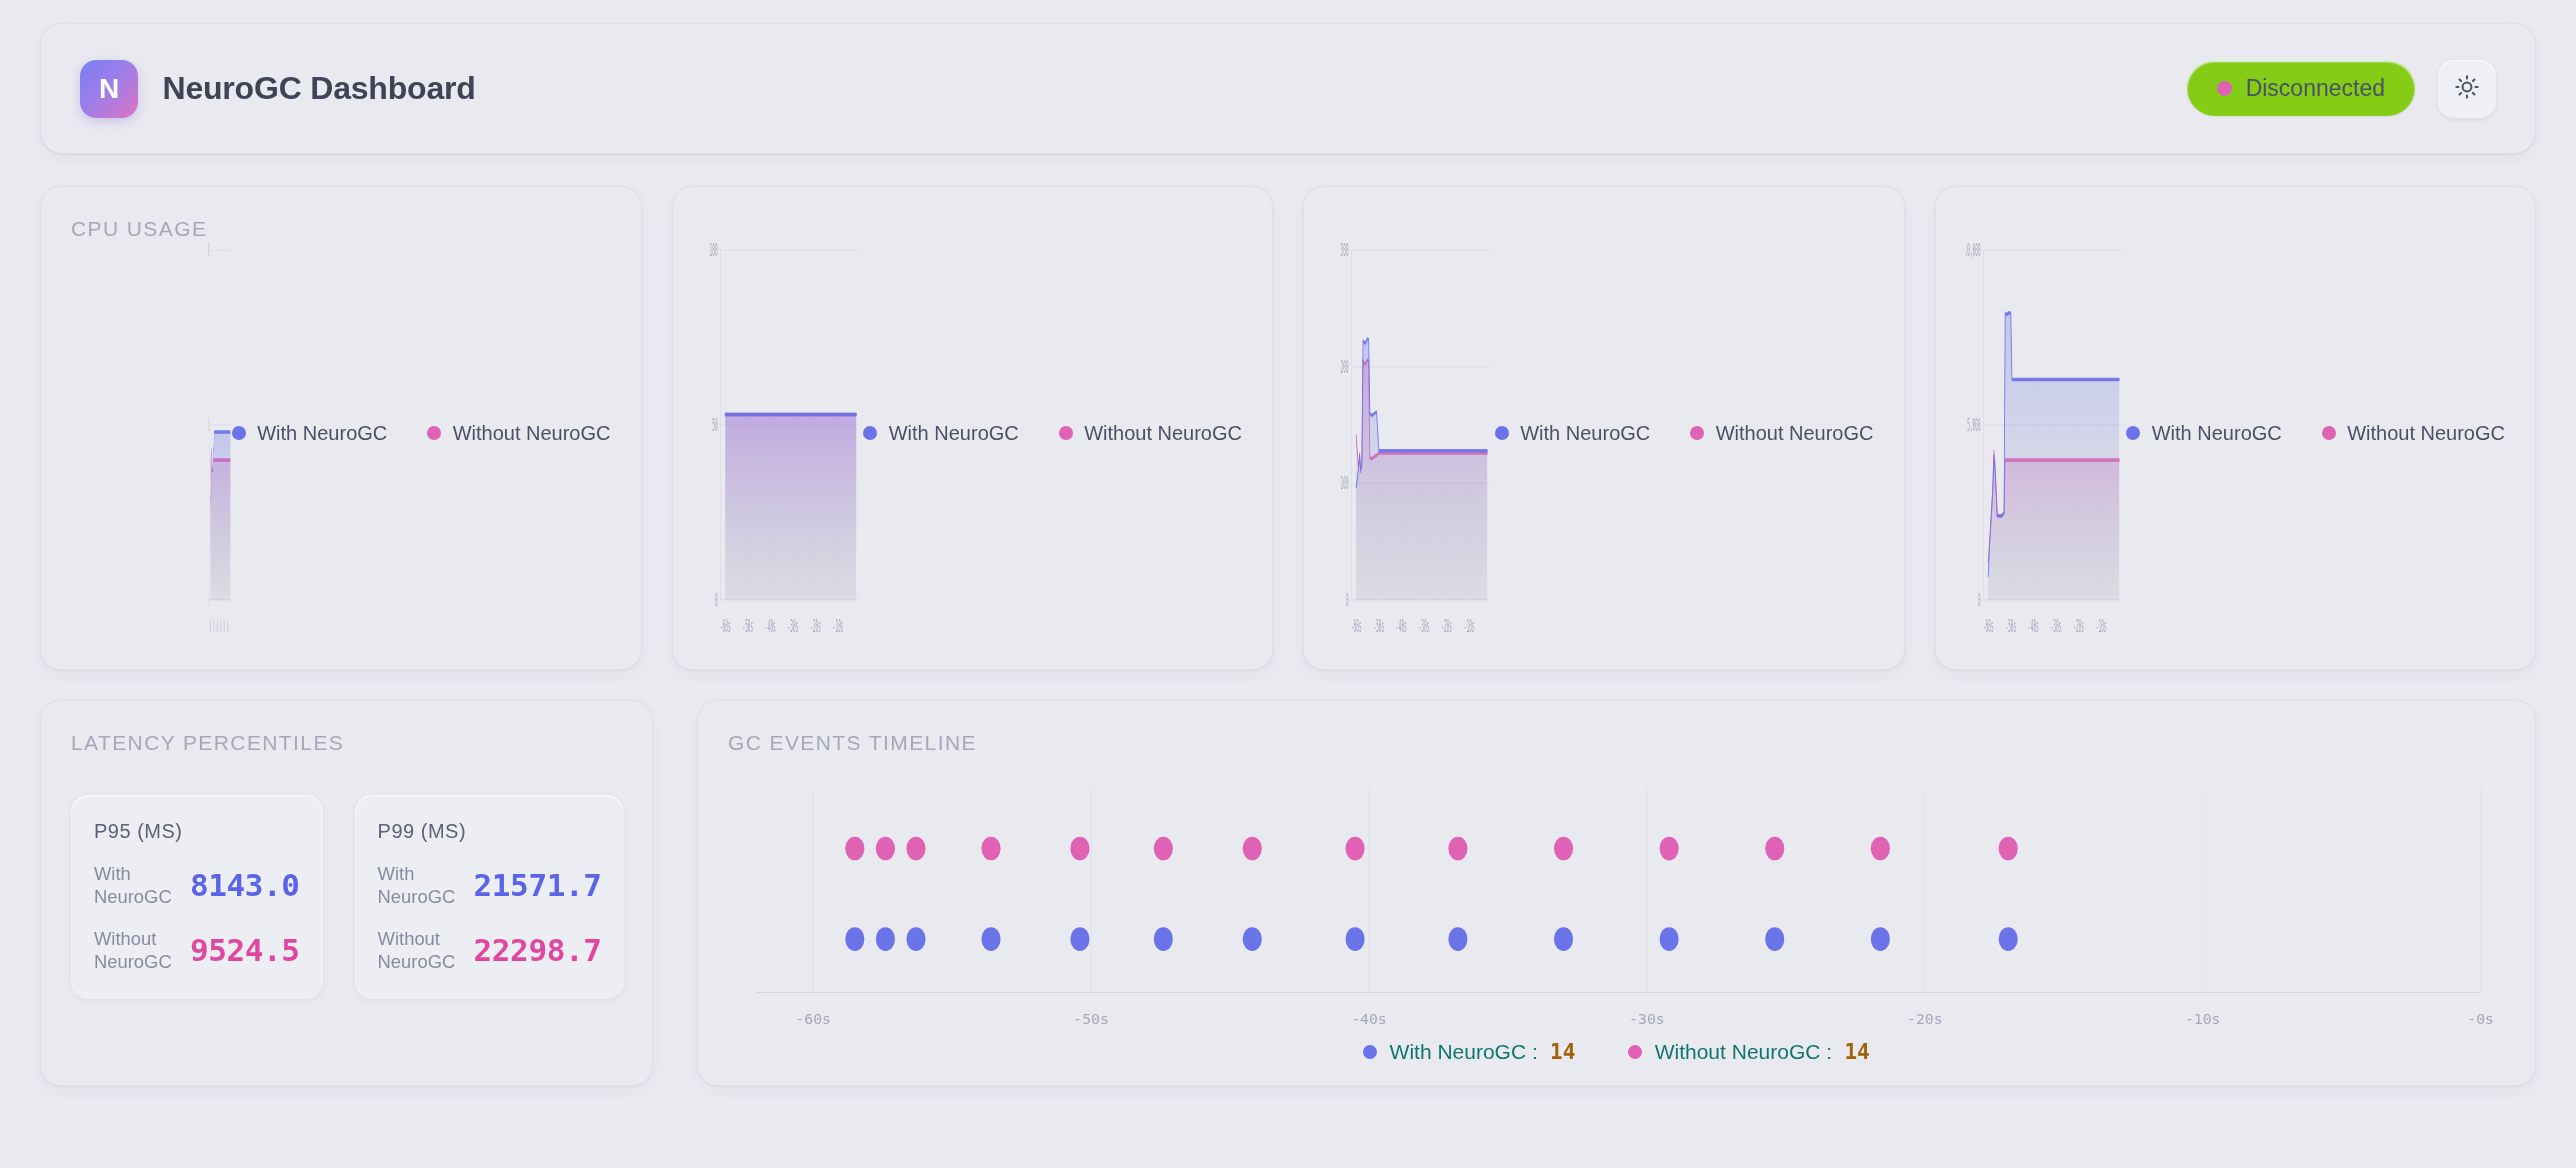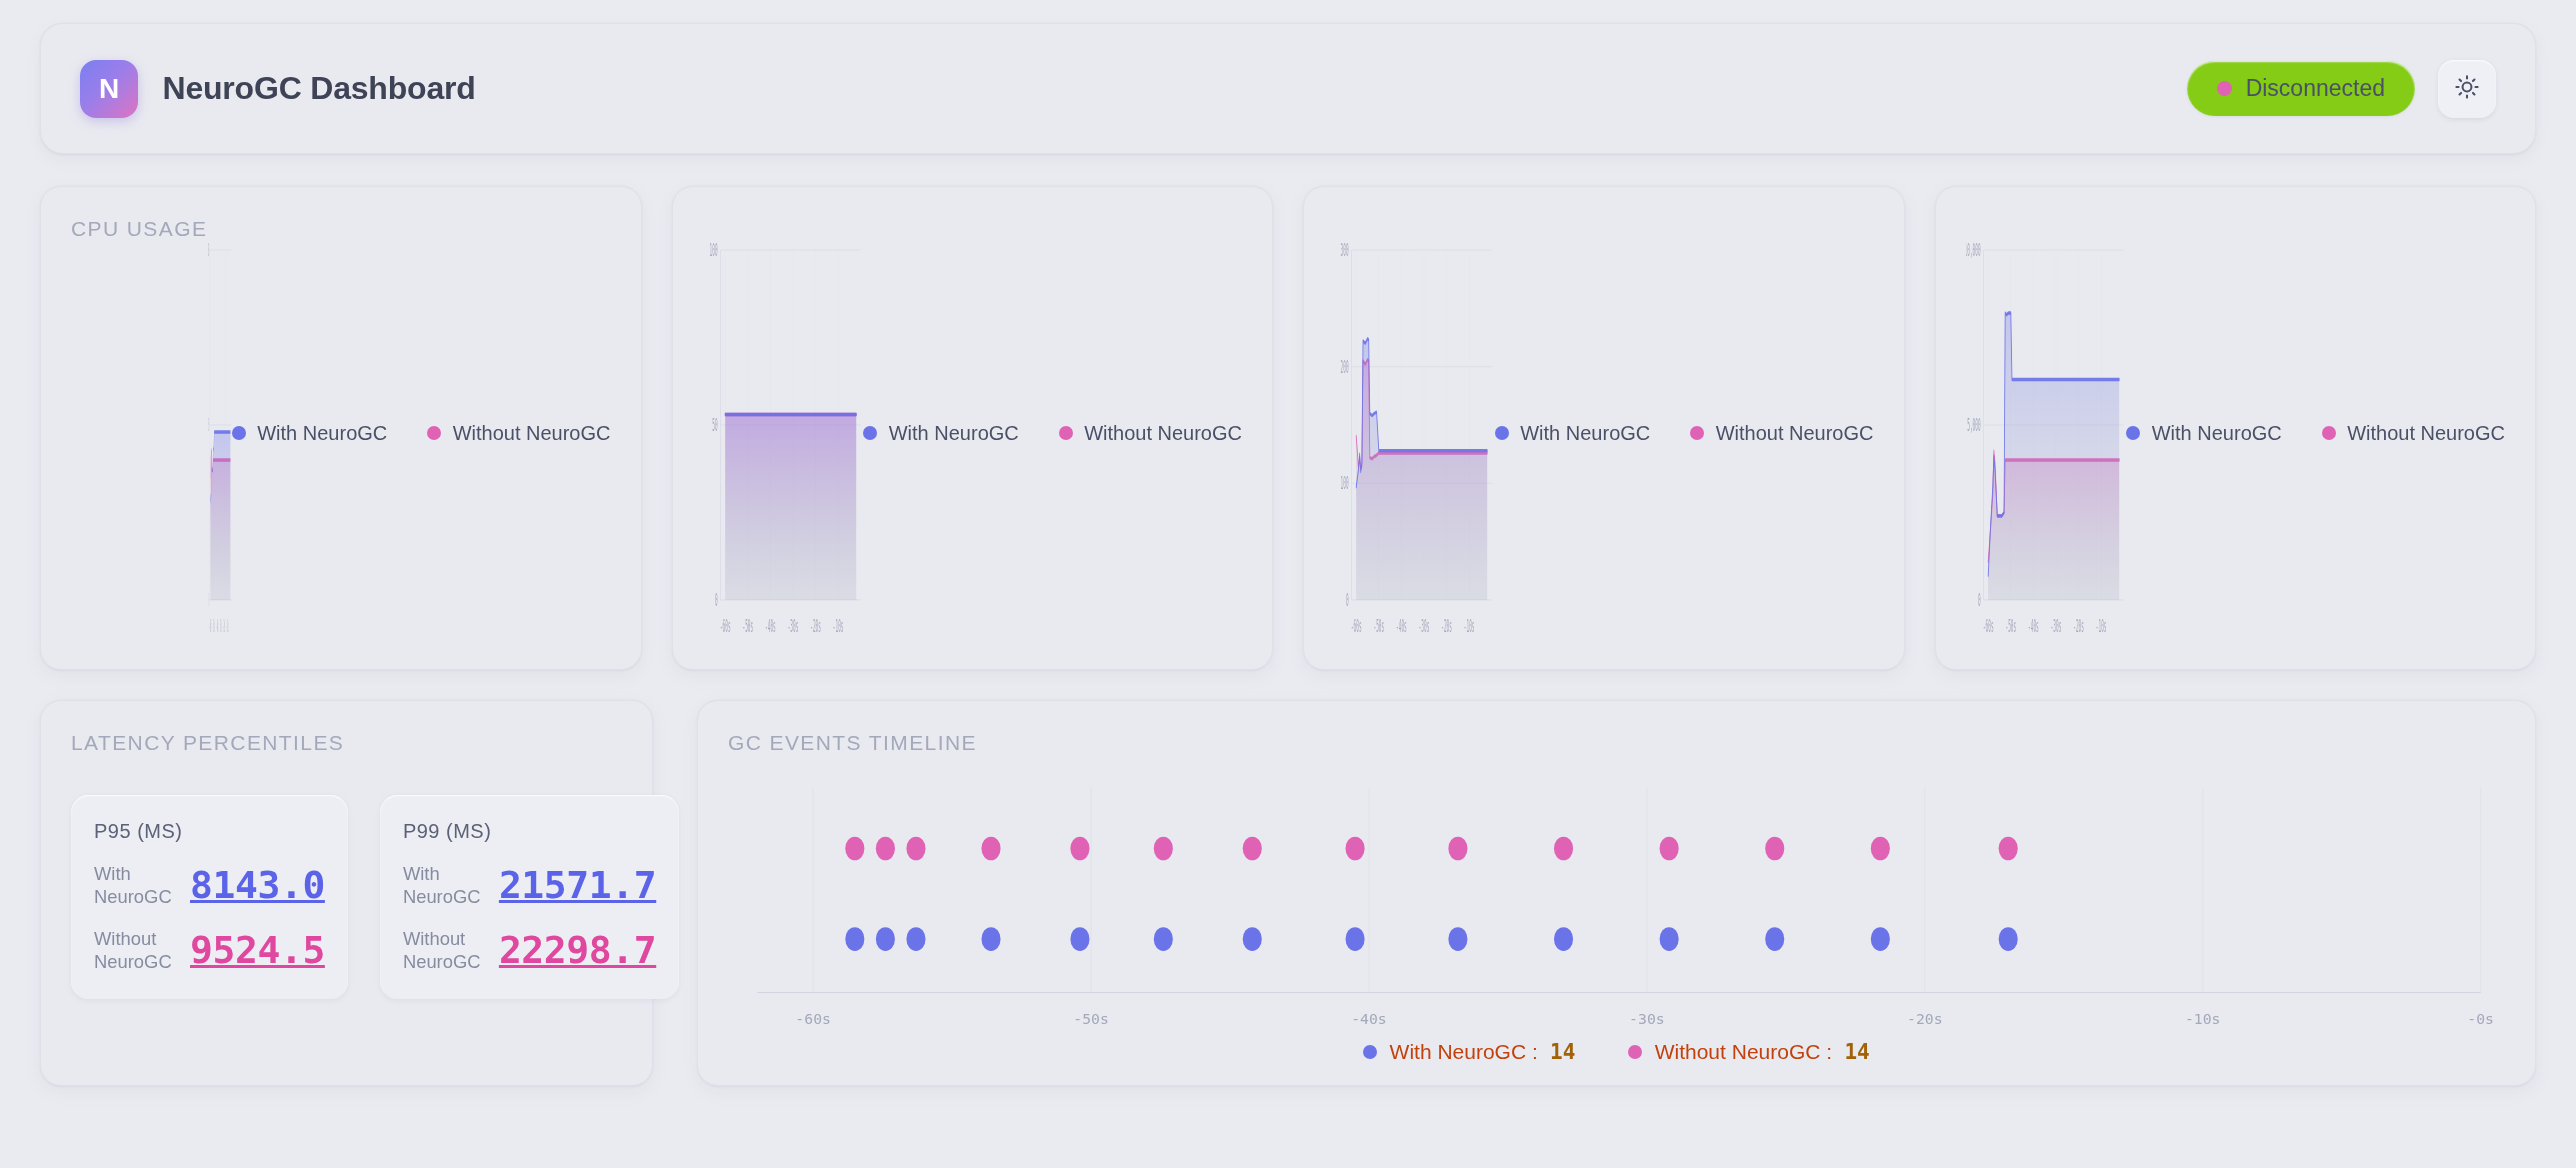--- a/index.html
+++ b/index.html
@@ -79,31 +79,31 @@
   .lat-box {
     flex: 1; background: #edeef3; border-radius: 17.5px;
     padding: 24.5px 23px 26px 23px;
     box-shadow: inset 0 0.9px 1.8px rgba(255,255,255,.9), 0 1.8px 5.3px rgba(150,155,175,.14);
   }
   .lat-box-title { font-size: 20px; color: #5b6176; letter-spacing: 0.5px; }
   .lat-row { display: flex; align-items: center; margin-top: 19px; }
   .lat-key { font-size: 18.4px; line-height: 1.25; color: #868ca0; width: 96px; }
   .lat-val {
     font-family: "DejaVu Sans Mono", monospace;
-    font-size: 38px; font-weight: 700; letter-spacing: -0.4px; text-decoration: underline;
+    font-size: 31px; font-weight: 700; letter-spacing: -0.4px;
   }
   .lat-val.with { color: #5b63e8; }
   .lat-val.without { color: #e0479f; }
 
   .gc-card { flex: 1; height: 386px; padding: 30px 30px 21px 30px; display: flex; flex-direction: column; }
   .gc-plot { flex: 1; margin-top: 23px; position: relative; }
   .gc-plot svg { width: 100%; height: 100%; display: block; }
   .gc-legend { display: flex; justify-content: center; align-items: center; gap: 53px; margin-top: 1.8px; }
   .gc-legend-item { display: flex; align-items: center; gap: 12.3px; }
-  .gc-legend-label { font-size: 21px; color: #c2410c; }
+  .gc-legend-label { font-size: 21px; color: #0f766e; }
   .gc-legend-count {
     font-family: "DejaVu Sans Mono", monospace;
     font-size: 21px; color: #a16207; font-weight: 700;
   }
 
   .tick { font-family: "DejaVu Sans Mono", monospace; font-size: 17px; fill: #a3a8ba; }
   .tick-y { font-family: "DejaVu Sans Mono", monospace; font-size: 17px; fill: #a3a8ba; }
 </style>
 </head>
 <body>

